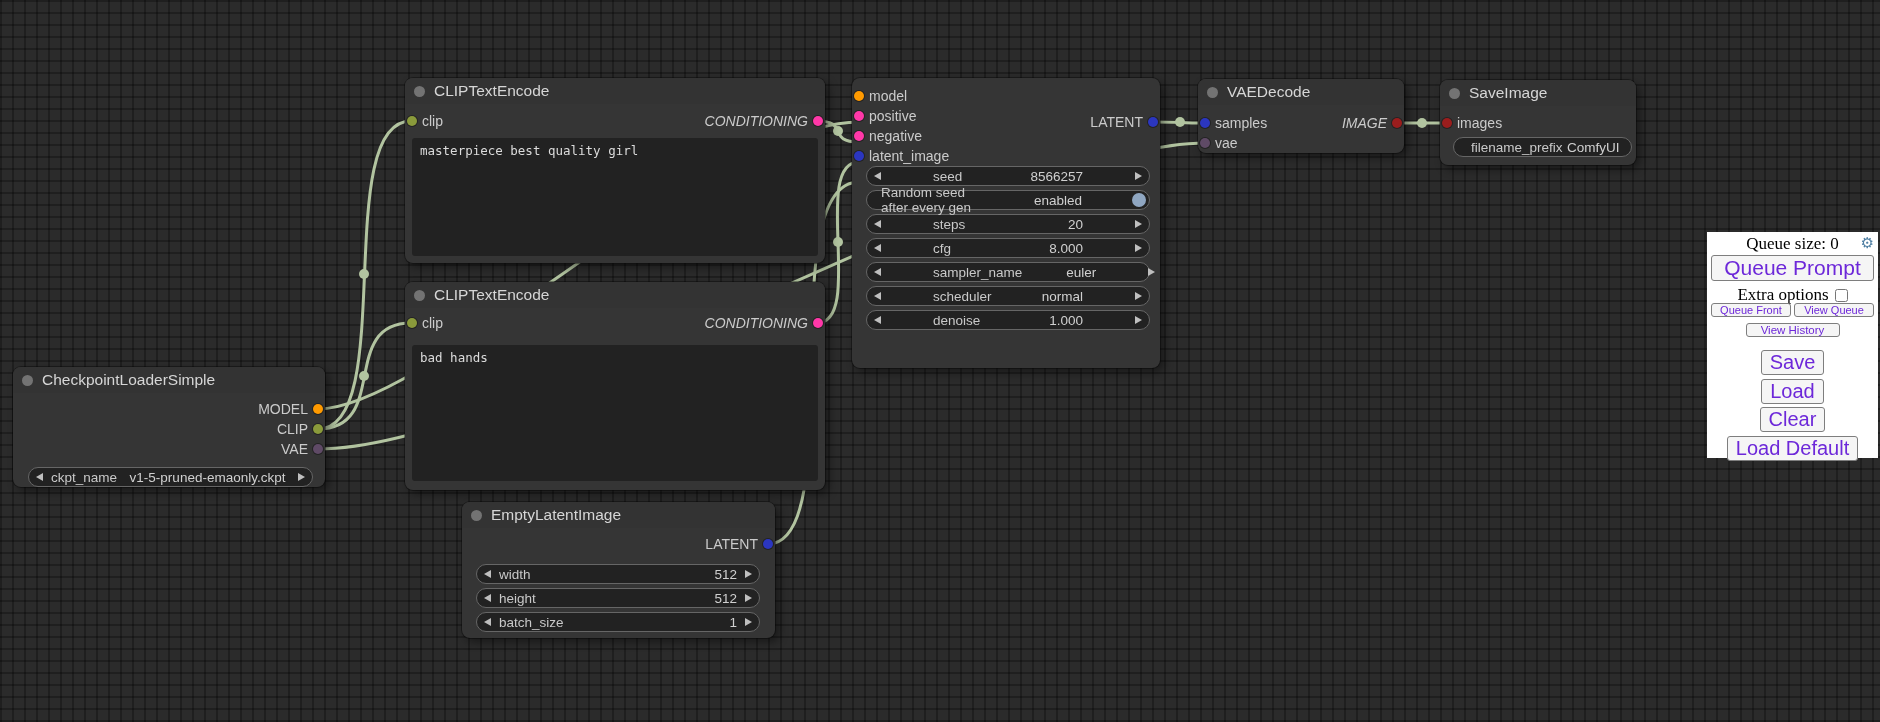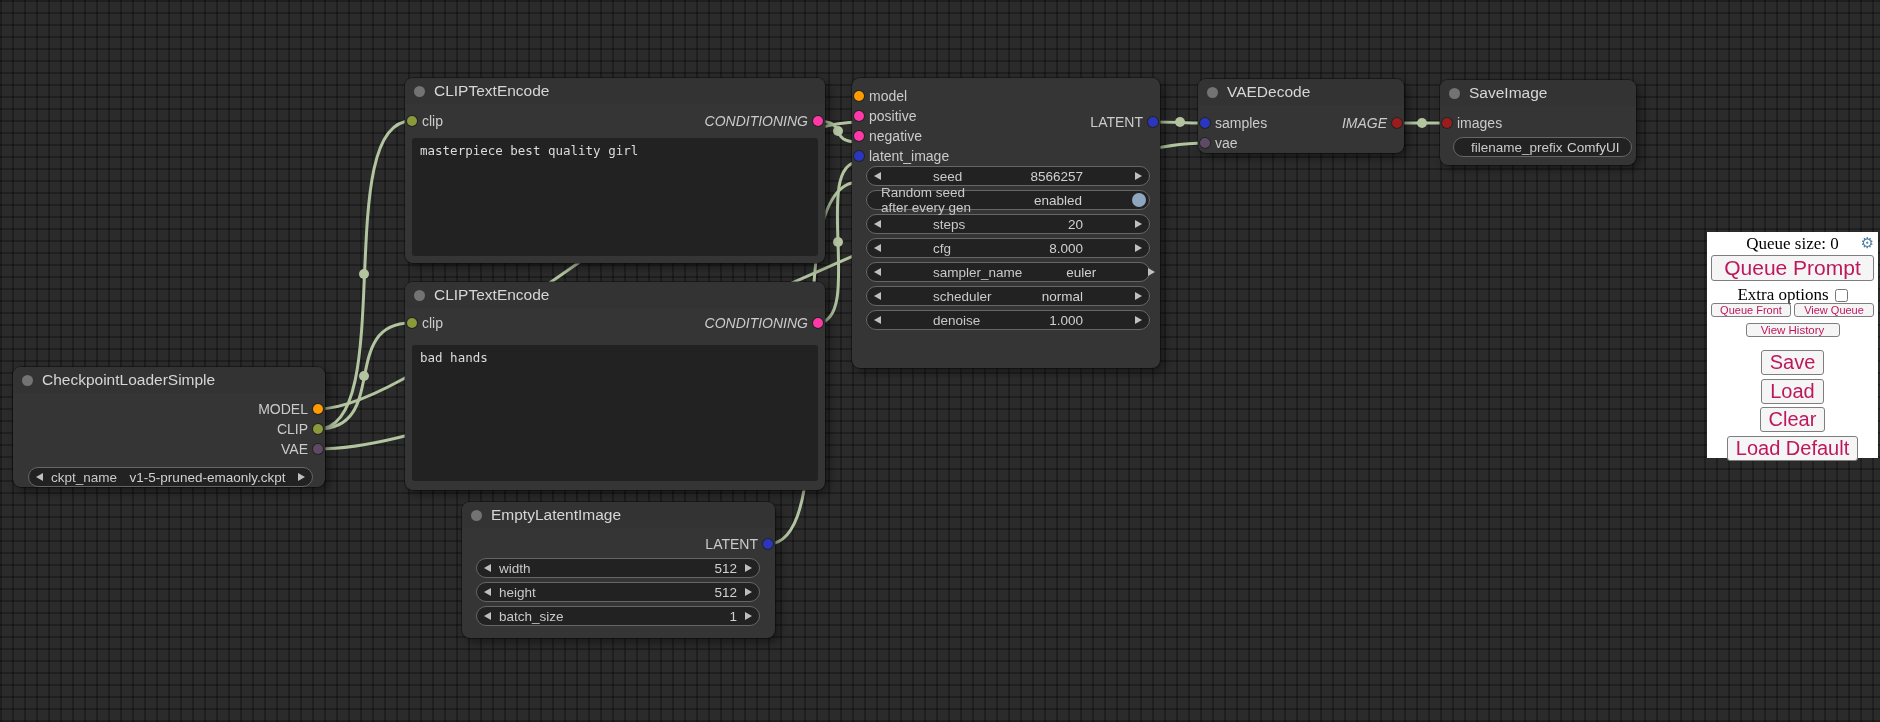--- a/index.html
+++ b/index.html
@@ -80,32 +80,32 @@
   #n-ks .rows { margin-top:8px; }
   #n-ks .out-abs { position:absolute; top:34px; right:0; left:0; justify-content:flex-end; }
   #n-ks .pill { margin:4px 10px 0 14px;gap:44px; }
   #n-ks .pill.first { margin-top:0; }
 
   #n-vae .rows { margin-top:8px; }
   #n-save .rows { margin-top:7px; }
   #n-save .pill { margin:4px 4px 0 13px; }
   #n-empty .rows { margin-top:6px; }
   #n-empty .pill { margin:4px 15px 0 14px; }
-  #n-empty .pill.first { margin-top:4px; }
+  #n-empty .pill.first { margin-top:10px; }
 
   
   #menu {
     position:absolute; left:1707px; top:232px; width:171px; height:226px;
     background:#ffffff; z-index:3; color:#000;
     font-family:"Liberation Serif", serif; text-align:center;
   }
   #menu button {
     font-family:"Liberation Sans", sans-serif;
     background:#f5f5f5; border:1px solid #7e7e7e; border-radius:3px;
-    color:#be185d; display:block; cursor:pointer;
+    color:#6d28d9; display:block; cursor:pointer;
   }
   .m-size { position:relative; margin-top:3px; font-size:17px; height:17px; line-height:17px; }
   .m-gear { position:absolute; right:4px; top:0; font-size:15px; line-height:17px; cursor:pointer; }
   .m-qp { width:163px; height:26px; margin:3px auto 0; font-size:21px; }
   .m-extra { margin-top:5px; font-size:17px; height:17px; line-height:17px; }
   .m-extra input { width:13px; height:13px; margin-left:6px; vertical-align:-2px; }
   .m-row2 { display:flex; gap:3px; margin:0 4px; height:14px; }
   .m-row2 button { flex:1; font-size:11px; height:14px; line-height:10px; padding:0; }
   .m-vh { width:94px; height:14px; margin:6px auto 0; font-size:11.5px; line-height:10px; padding:0; }
   .m-big { height:25px; font-size:20px; padding:0 8px; }

